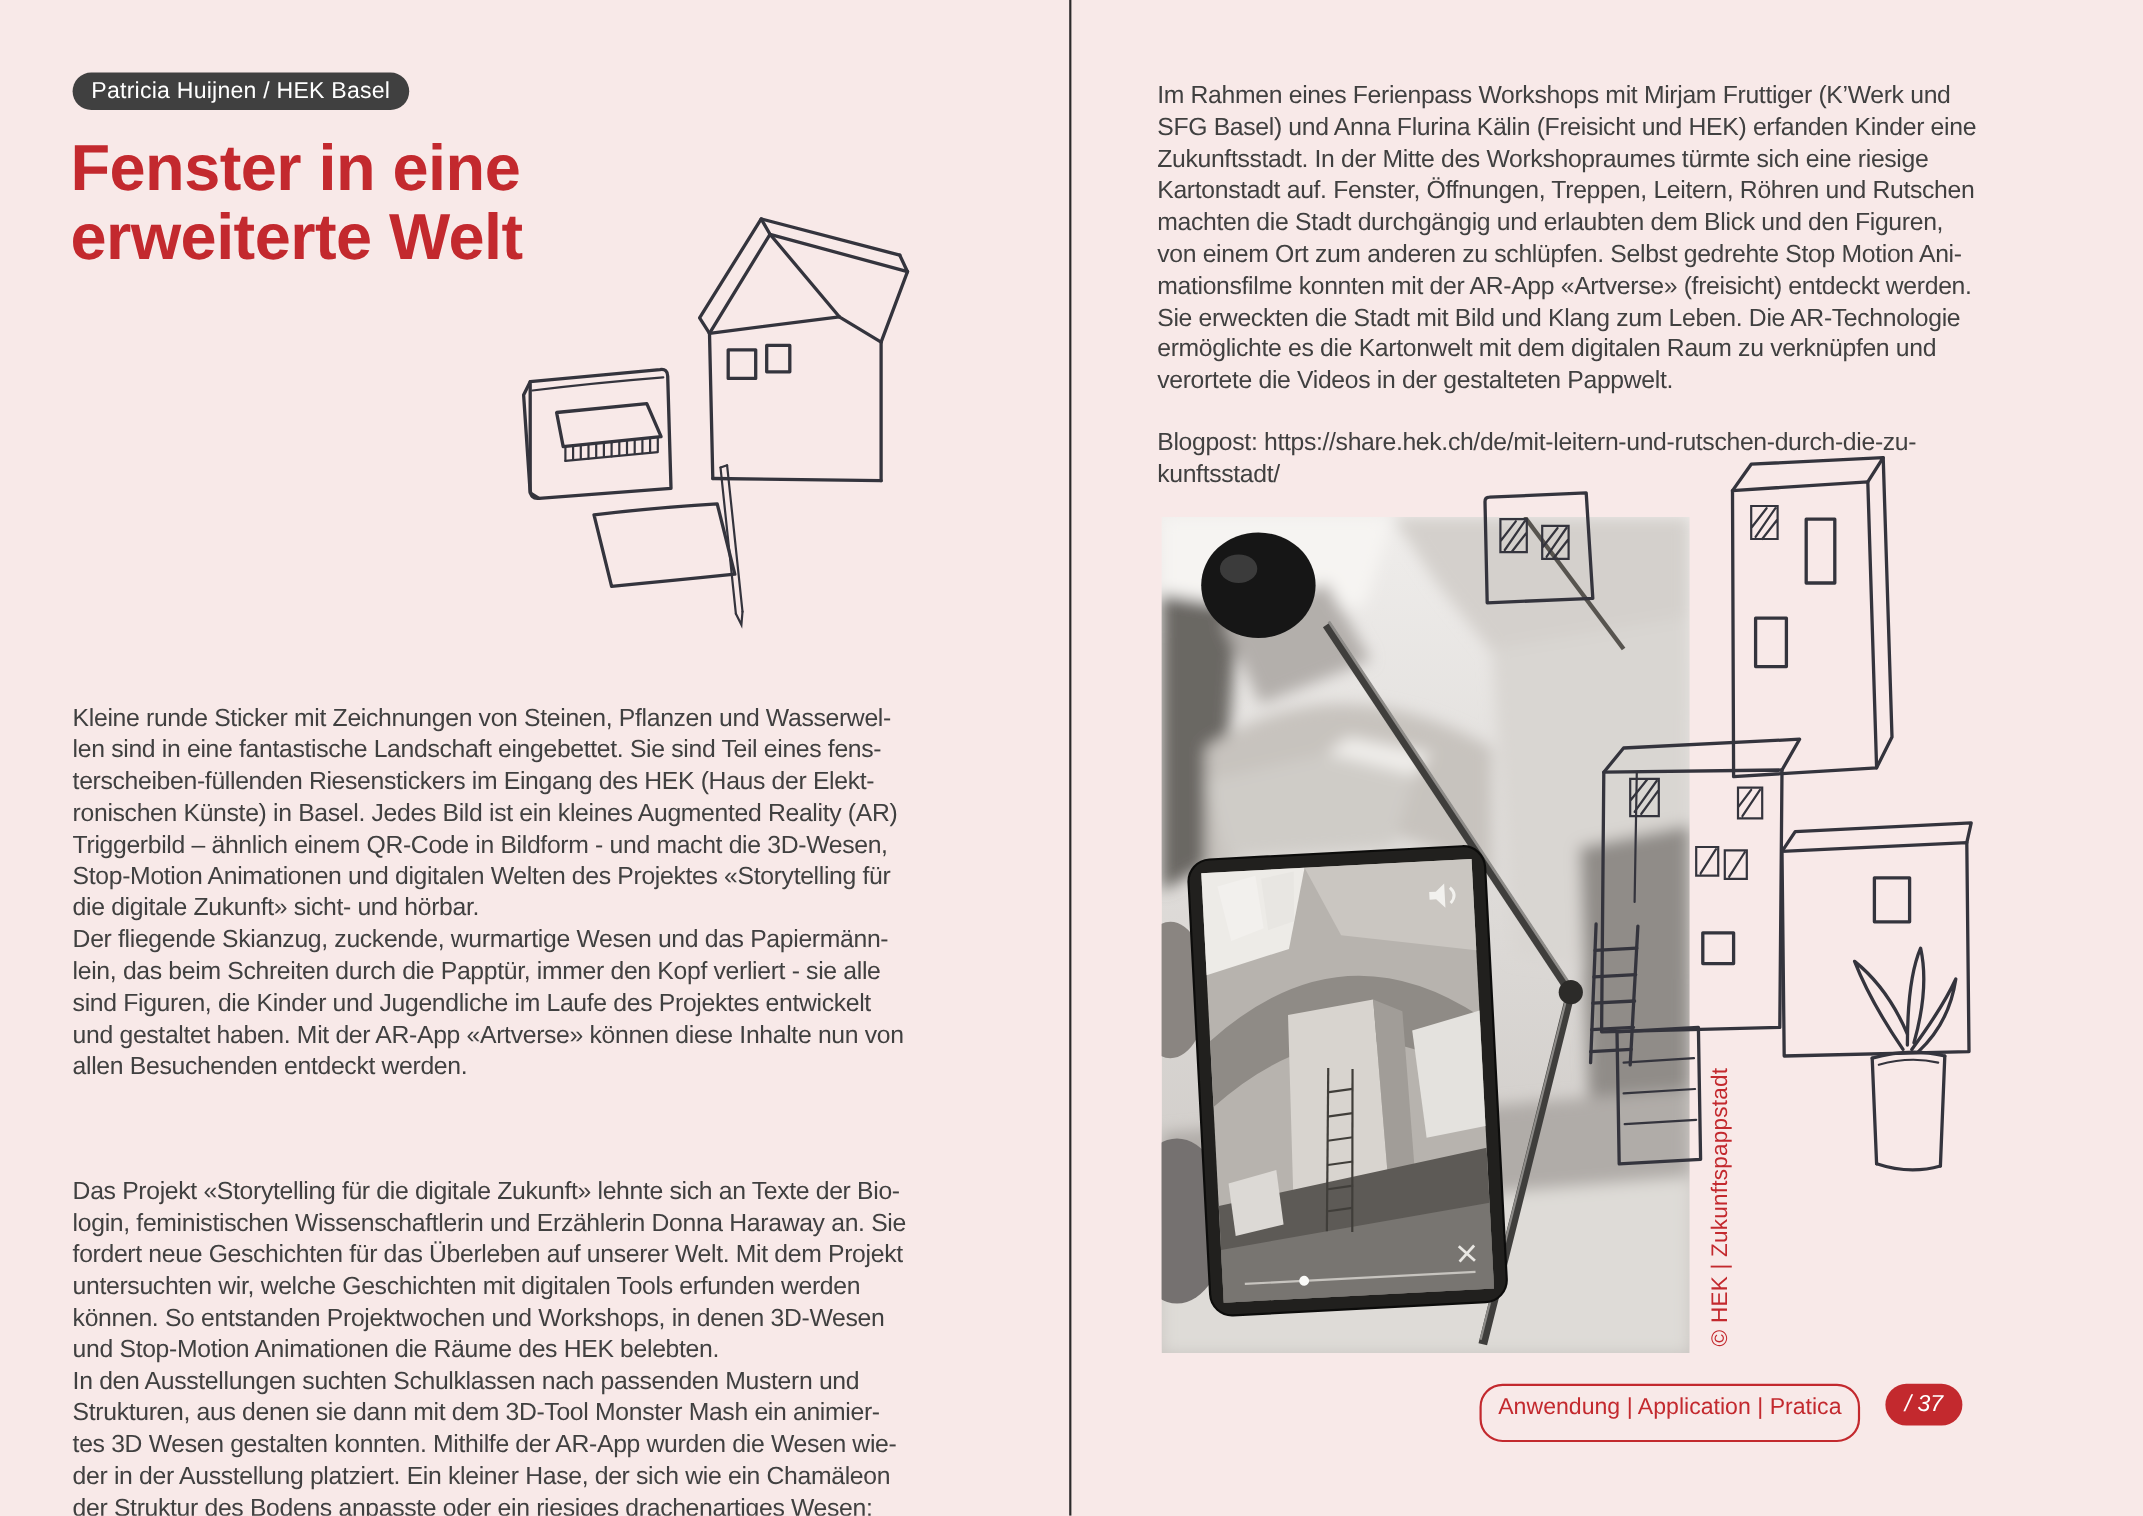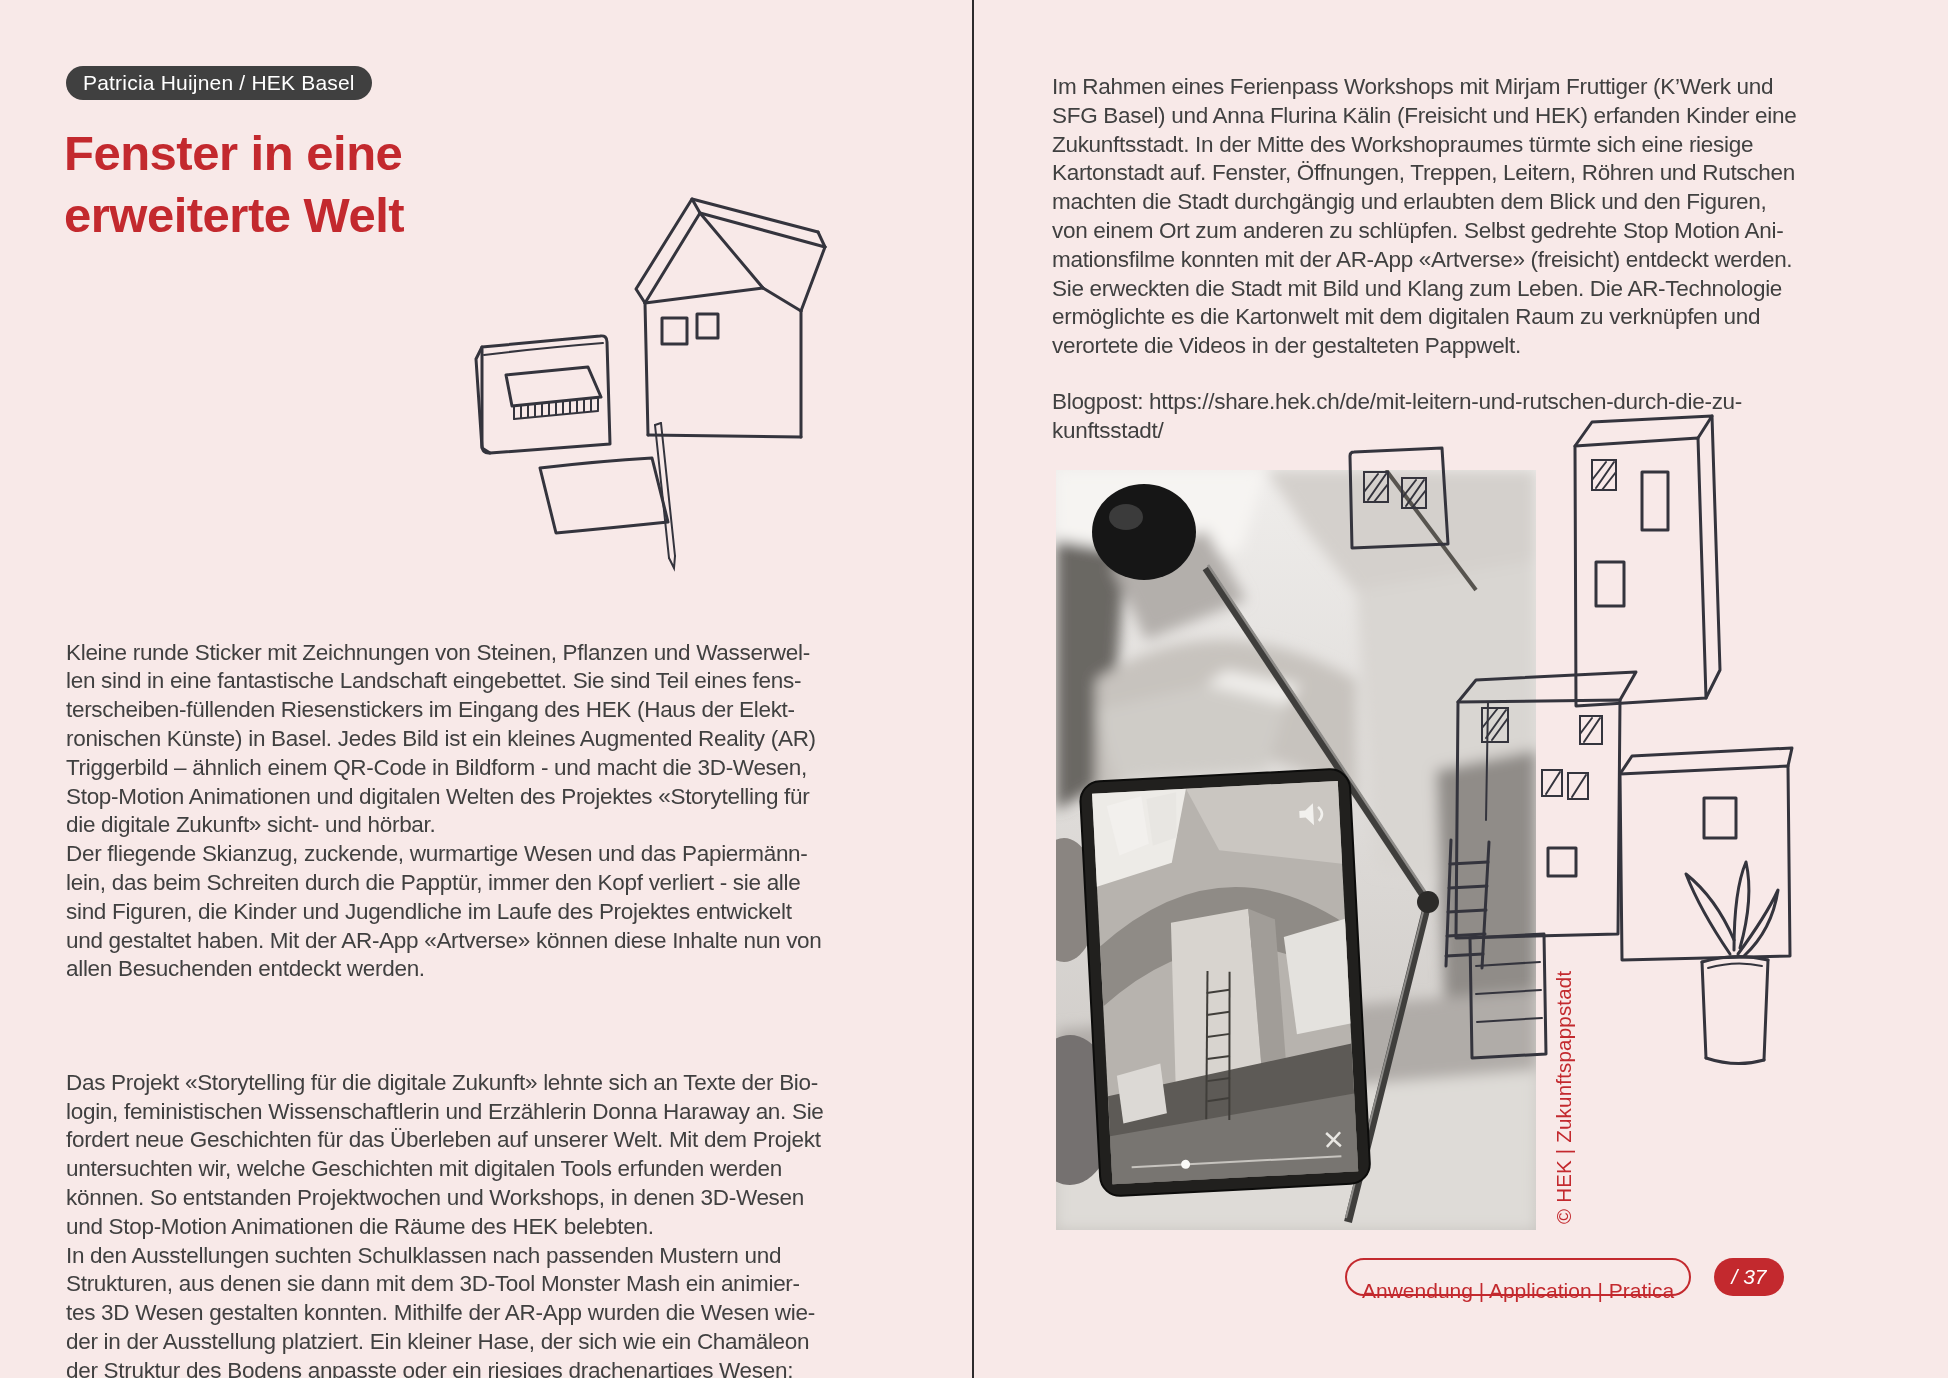--- a/index.html
+++ b/index.html
@@ -10,41 +10,41 @@
     color:#c3292e;
   }
   .abs{position:absolute;}
   #divider{left:972px;top:0;width:2px;height:1378px;background:#2d2b2c;}
   #author-badge{
     left:66px;top:66px;height:34px;line-height:34px;
     background:#404040;color:#fff;border-radius:18px;
     padding:0 17px;font-size:21px;letter-spacing:.2px;white-space:nowrap;
   }
   #page-title{
-    left:64px;top:122px;font-size:49px;font-weight:bold;line-height:62px;
+    left:64px;top:122px;font-size:59px;font-weight:bold;line-height:62px;
     letter-spacing:-.5px;white-space:pre;color:#c3292e;
   }
   .bodytext{
     font-size:22.5px;line-height:28.8px;letter-spacing:-.3px;
     white-space:pre;color:#404040;
   }
   #left-body{left:66px;top:581px;width:860px;}
   #left-body .p2{margin-top:27px;}
   #right-body{left:1052px;top:73px;width:860px;}
   #blogpost{left:1052px;top:388px;width:860px;}
   #photo-wrap{left:1056px;top:470px;width:480px;height:760px;}
   #city-illustration{left:1330px;top:350px;width:470px;height:730px;pointer-events:none;}
   #house-illustration{left:360px;top:135px;width:470px;height:465px;}
   #photo-caption{
     left:1552px;top:1224px;transform-origin:0 0;transform:rotate(-90deg);
     font-size:20.5px;letter-spacing:.2px;white-space:nowrap;color:#c3292e;
   }
   #footer-category{
-    left:1345px;top:1258px;height:38px;line-height:38px;border:2.5px solid #c3292e;
-    border-radius:21px;padding:12px 15px;font-size:21px;color:#c3292e;
+    left:1345px;top:1258px;height:53px;line-height:38px;border:2.5px solid #c3292e;
+    border-radius:21px;padding:0 15px;font-size:21px;color:#c3292e;
     box-sizing:border-box;white-space:nowrap;
   }
   #page-number-pill{
     left:1714px;top:1258px;width:70px;height:38px;line-height:38px;text-align:center;
     background:#c3292e;color:#fff;border-radius:20px;font-size:21px;white-space:nowrap;font-style:italic;
   }
   svg .ink{stroke:#34343d;stroke-width:3;fill:none;stroke-linecap:round;stroke-linejoin:round;}
   svg .ink-thin{stroke:#34343d;stroke-width:2;fill:none;stroke-linecap:round;}
 </style>
 </head>

